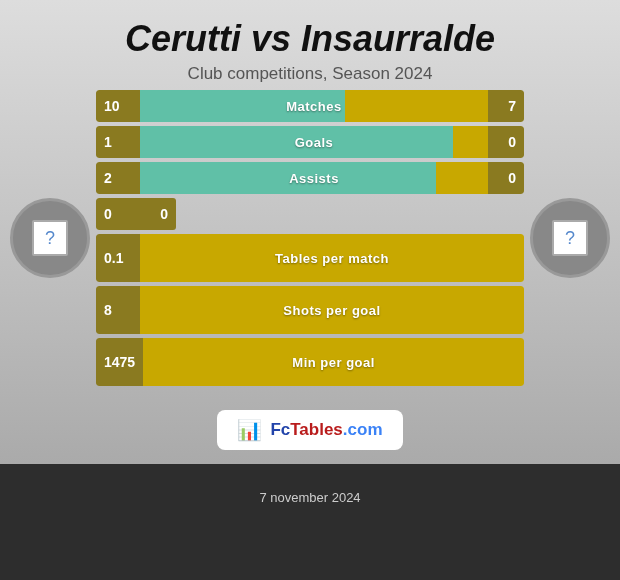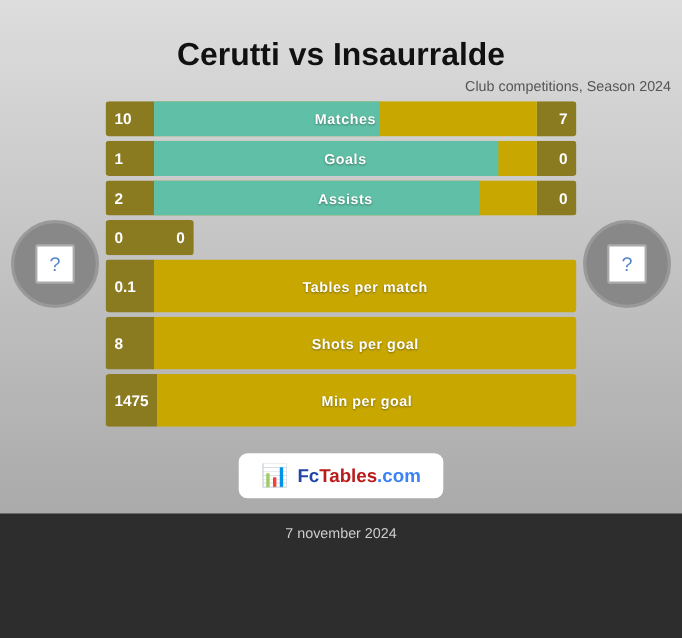--- a/index.html
+++ b/index.html
@@ -170,30 +170,30 @@
       width: 100%;
     }
 
     .bottom-area {
       background: #2d2d2d;
       width: 100%;
       flex: 1;
       display: flex;
       flex-direction: column;
       align-items: center;
-      padding: 0;
+      padding: 16px;
     }
   </style>
 </head>
 <body>
 
 <div class="top-section">
   <div class="header">
-    <div style="font-size:29px;font-weight:bold;color:#111;padding-bottom:4px;margin-top:16px;">Cerutti vs Insaurralde</div>
-    <div style="font-size:13px;color:#555;text-align:right;">Club competitions, Season 2024</div>
+    <div style="font-size:36px;font-weight:bold;font-style:italic;color:#111;padding-bottom:4px;">Cerutti vs Insaurralde</div>
+    <div style="font-size:17px;color:#555;">Club competitions, Season 2024</div>
   </div>
 
   <div class="content-area">
 
     <div class="avatar">
       <div class="avatar-placeholder">
         <span style="font-size:18px;color:#5588cc;">?</span>
       </div>
     </div>
 

